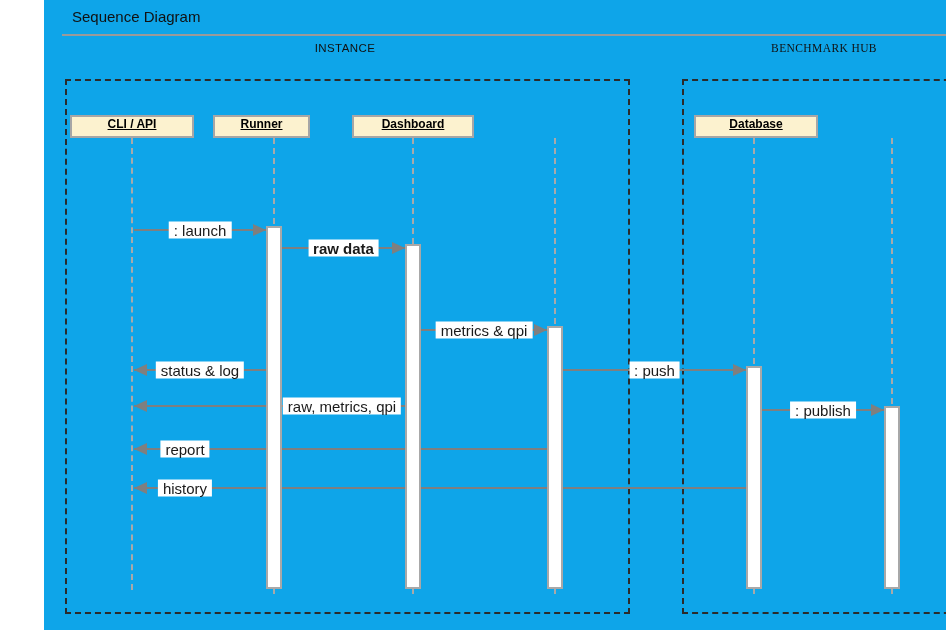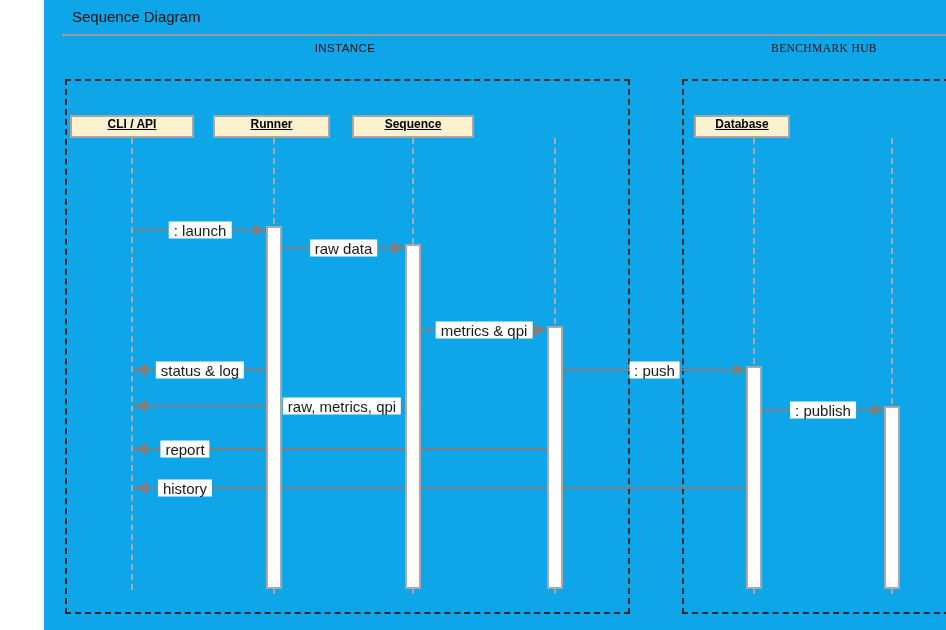--- a/index.html
+++ b/index.html
@@ -62,21 +62,21 @@
 
   <div class="msg" style="left:90px;top:229px;width:132px;">
     <i class="line"></i>
     <i class="head right"></i>
     <span class="mlabel" style="left:50%;">: launch</span>
   </div>
 
   <div class="msg" style="left:238px;top:247px;width:123px;">
     <i class="line"></i>
     <i class="head right"></i>
-    <span class="mlabel" style="left:50%;">raw data</span>
+    <span class="mlabel" style="left:50%;font-weight:bold;">raw data</span>
   </div>
 
   <div class="msg" style="left:377px;top:329px;width:126px;">
     <i class="line"></i>
     <i class="head right"></i>
     <span class="mlabel" style="left:50%;">metrics &amp; qpi</span>
   </div>
 
   <div class="msg" style="left:90px;top:369px;width:132px;">
     <i class="line"></i>
@@ -116,23 +116,23 @@
 
   <div class="bar" style="left:222px;top:226px;height:363px;"></div>
   <div class="bar" style="left:361px;top:244px;height:345px;"></div>
   <div class="bar" style="left:503px;top:326px;height:263px;"></div>
   <div class="bar" style="left:702px;top:366px;height:223px;"></div>
   <div class="bar" style="left:840px;top:406px;height:183px;"></div>
 
   <div class="pbox" style="left:26px;width:124px;">
     <span class="ptext">CLI / API</span>
   </div>
-  <div class="pbox" style="left:169px;width:117px;">
+  <div class="pbox" style="left:169px;width:97px;">
     <span class="ptext">Runner</span>
   </div>
   <div class="pbox" style="left:308px;width:122px;">
-    <span class="ptext">Sequence</span>
+    <span class="ptext">Dashboard</span>
   </div>
-  <div class="pbox" style="left:650px;width:96px;">
+  <div class="pbox" style="left:650px;width:124px;">
     <span class="ptext">Database</span>
   </div>
 
 </div>
 
 </body></html>

